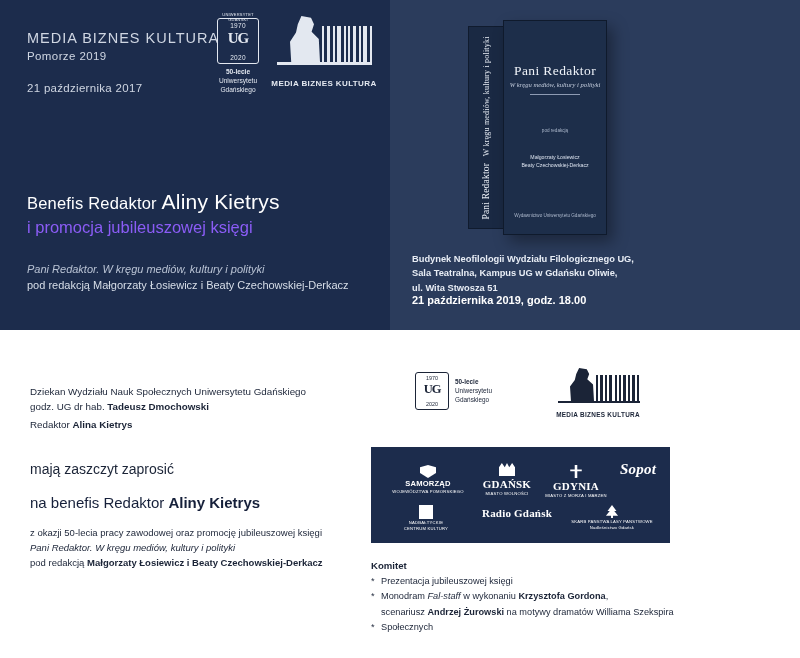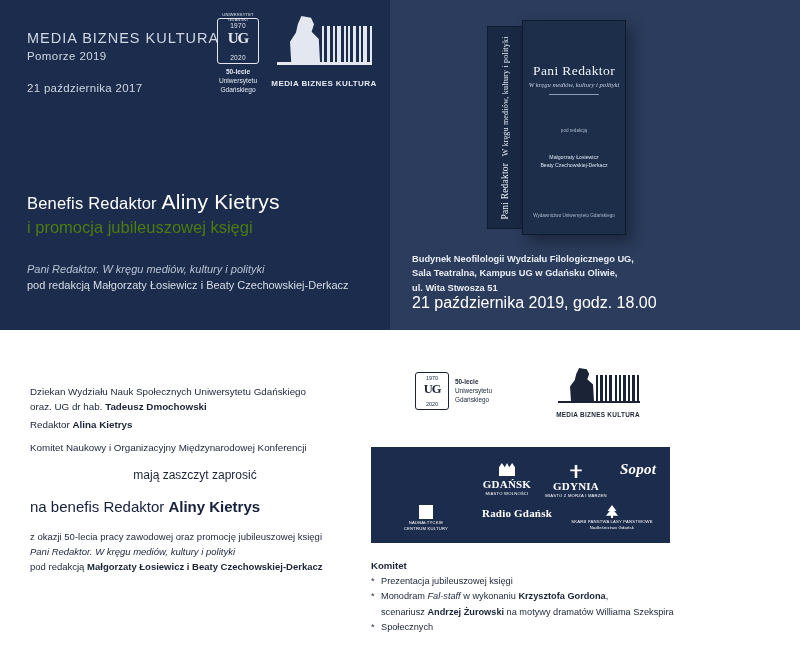--- a/index.html
+++ b/index.html
@@ -157,42 +157,42 @@
     font-weight: 400;
     letter-spacing: 0.2px;
   }
   .headline-1 b {
     font-size: 21px;
     font-weight: 400;
   }
   .headline-2 {
     position: absolute;
     left: 27px; top: 218px;
-    color: #4d7c0f;
+    color: #8b5cf6;
     font-size: 16.5px;
     font-weight: 400;
   }
   .sub-italic {
     position: absolute;
     left: 27px; top: 263px;
     color: #b9c3d4;
     font-size: 11px;
     font-style: italic;
   }
   .sub-edit {
     position: absolute;
     left: 27px; top: 279px;
     color: #d7dee8;
     font-size: 11px;
   }
 
   
   .book {
     position: absolute;
-    left: 487px; top: 20px;
+    left: 468px; top: 20px;
     width: 140px; height: 215px;
   }
   .book-spine {
     position: absolute;
     left: 0; top: 6px;
     width: 36px; height: 203px;
     background: #1a2943;
     border: 1px solid #0e1executed;
     border: 1px solid #101b2e;
     box-sizing: border-box;
@@ -273,41 +273,40 @@
     width: 280px;
     color: #e8edf5;
     font-size: 9.3px;
     line-height: 1.55;
     font-weight: 700;
   }
   .venue-when {
     position: absolute;
     left: 412px; top: 294px;
     color: #ffffff;
-    font-size: 16px;
-    font-weight: 400;
+    font-size: 11px;
+    font-weight: 700;
   }
 
   
 
   .invite {
     position: absolute;
     left: 30px; top: 385px;
     width: 330px;
     color: #1b2437;
   }
   .invite p {
     margin: 0;
     font-size: 9.8px;
     line-height: 1.5;
   }
   .invite .note {
-    font-size: 12px;
-    margin-top: 10px;
-    text-align: center;
+    font-size: 14px;
+    margin-top: 26px;
   }
   .invite-head {
     margin-top: 14px;
     font-size: 15px;
     font-weight: 400;
     color: #16203a;
   }
   .invite-head b { font-weight: 700; }
   .invite-tail {
     margin-top: 14px;
@@ -523,26 +522,25 @@
 
   <div class="venue" style="white-space:pre-line">Budynek Neofilologii Wydziału Filologicznego UG,
 Sala Teatralna, Kampus UG w Gdańsku Oliwie,
 ul. Wita Stwosza 51</div>
   <div class="venue-when">21 października 2019, godz. 18.00</div>
 </div>
 
 <div class="invite">
   <p>Dziekan Wydziału Nauk Społecznych Uniwersytetu Gdańskiego</p>
   <p>
-    <span>oraz. UG dr hab. </span><b>Tadeusz Dmochowski</b>
+    <span>godz. UG dr hab. </span><b>Tadeusz Dmochowski</b>
   </p>
   <p style="margin-top:4px">
     <span>Redaktor </span><b>Alina Kietrys</b>
   </p>
-  <p style="margin-top:8px">Komitet Naukowy i Organizacyjny Międzynarodowej Konferencji</p>
   <p class="note">mają zaszczyt zaprosić</p>
   <div class="invite-head">
     <span>na benefis Redaktor </span><b>Aliny Kietrys</b>
   </div>
   <div class="invite-tail">
     <div>z okazji 50-lecia pracy zawodowej oraz promocję jubileuszowej księgi</div>
     <div class="it">Pani Redaktor. W kręgu mediów, kultury i polityki</div>
     <div>
       <span>pod redakcją </span><b>Małgorzaty Łosiewicz i Beaty Czechowskiej-Derkacz</b>
     </div>
@@ -577,20 +575,25 @@
           <i style="left:36px;width:3px"></i>
         <i style="left:41px"></i>
       </div>
       <div class="mbk-dark-base"></div>
     </div>
     <div class="mbk-dark-text">MEDIA BIZNES KULTURA</div>
   </div>
 </div>
 
 <div class="sponsors">
+  <div class="sponsor sp-pomorskie">
+    <div class="sp-mark shield"></div>
+    <div class="sp-name">SAMORZĄD</div>
+    <div class="sp-tag">WOJEWÓDZTWA POMORSKIEGO</div>
+  </div>
   <div class="sponsor sp-gdansk">
     <div class="sp-mark crown"></div>
     <div class="sp-name serif">GDAŃSK</div>
     <div class="sp-tag">MIASTO WOLNOŚCI</div>
   </div>
   <div class="sponsor sp-gdynia">
     <div class="sp-mark anchor"></div>
     <div class="sp-name serif">GDYNIA</div>
     <div class="sp-tag">MIASTO Z MORZA I MARZEŃ</div>
   </div>

